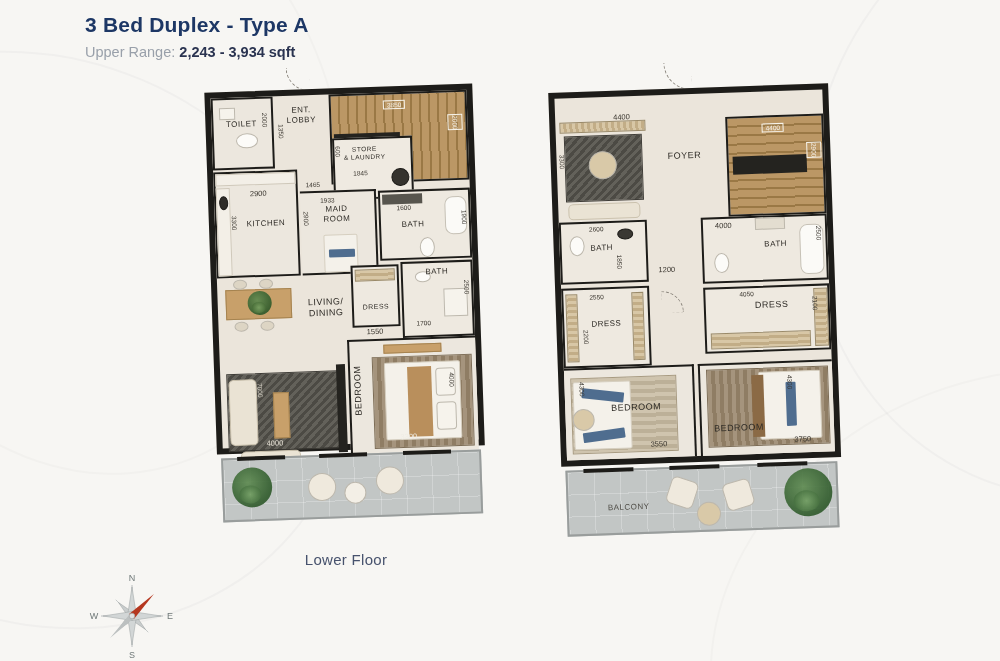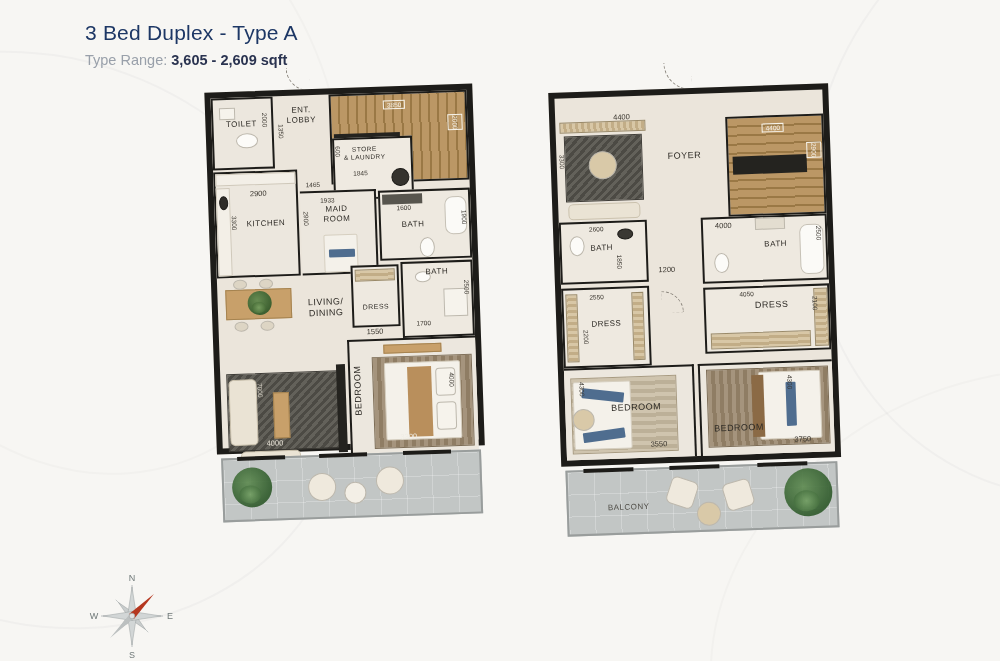--- a/index.html
+++ b/index.html
@@ -8,21 +8,21 @@
 
   
   .swirl { position:absolute; border:2px solid rgba(120,120,128,0.05); border-radius:50%; }
   .swirl.s1 { left:-280px; top:60px; width:640px; height:560px; transform:rotate(28deg); }
   .swirl.s2 { left:-180px; top:-160px; width:520px; height:640px; transform:rotate(-18deg); border-color:rgba(120,120,128,0.04); }
   .swirl.s3 { left:810px; top:-120px; width:560px; height:620px; transform:rotate(15deg); }
   .swirl.s4 { left:700px; top:380px; width:620px; height:500px; transform:rotate(-25deg); border-color:rgba(120,120,128,0.04); }
 
   
   .hdr { position:absolute; left:85px; top:13px; }
-  .hdr h1 { font-size:21px; font-weight:normal; color:#1d3765; letter-spacing:0.2px;margin-top:8px; }
+  .hdr h1 { font-size:21px; font-weight:bold; color:#1d3765; letter-spacing:0.2px; }
   .hdr .sub { margin-top:7px; font-size:14.5px; }
   .hdr .sub .lab { color:#99a0aa; }
   .hdr .sub .val { color:#2a3350; font-weight:bold; }
 
   
   .plan { position:absolute; }
   .block { position:absolute; background:#ebe5db; border:6px solid #1d1c19; }
   .room { position:absolute; border:2px solid #1d1c19; background:#ece7de; }
   .open { position:absolute; background:transparent; }
   .rlabel { position:absolute; font-size:8px; letter-spacing:0.5px; color:#2e2b26; font-weight:500;
@@ -64,22 +64,22 @@
 
 <div class="canvas">
   <div class="swirl s1"></div>
   <div class="swirl s2"></div>
   <div class="swirl s3"></div>
   <div class="swirl s4"></div>
 
   <div class="hdr">
     <h1>3 Bed Duplex - Type A</h1>
     <div class="sub">
-      <span class="lab">Type Range:</span>
-      <span class="val">3,605 - 2,609 sqft</span>
+      <span class="lab">Upper Range:</span>
+      <span class="val">2,243 - 3,934 sqft</span>
     </div>
   </div>
 
   <div class="plan" style="left:212px;top:88px;width:268px;height:444px;transform:rotate(-2deg);">
     <div class="arc" style="left:82px;top:-22px;width:24px;height:24px;"></div>
     <div class="block" style="left:0;top:0;width:268px;height:362px;">
 
       <div class="room" style="left:0;top:0;width:62px;height:72px;">
         <div class="oval" style="left:22px;top:34px;width:22px;height:15px;"></div>
         <div class="sq" style="left:6px;top:8px;width:16px;height:12px;"></div>
@@ -186,20 +186,21 @@
     <div class="balcony" style="left:4px;top:366px;width:260px;height:64px;">
       <div class="wline" style="left:14px;top:-3px;width:48px;"></div>
       <div class="wline" style="left:96px;top:-3px;width:48px;"></div>
       <div class="wline" style="left:180px;top:-3px;width:48px;"></div>
       <div class="plant" style="left:8px;top:8px;width:40px;height:40px;"></div>
       <div class="oval" style="left:84px;top:16px;width:28px;height:28px;background:#efe9dd;"></div>
       <div class="oval" style="left:152px;top:12px;width:28px;height:28px;background:#efe9dd;"></div>
       <div class="oval" style="left:120px;top:26px;width:22px;height:22px;background:#f3efe6;"></div>
     </div>
   </div>
+  <div class="caption" style="left:212px;top:551px;width:268px;">Lower Floor</div>
 
   <div class="plan" style="left:556px;top:88px;width:282px;height:450px;transform:rotate(-2deg);">
     <div class="arc" style="left:116px;top:-26px;width:28px;height:28px;"></div>
     <div class="block" style="left:0;top:0;width:280px;height:374px;">
 
       <div class="open" style="left:0;top:24px;width:96px;height:100px;">
         <div class="ward" style="left:4px;top:0;width:86px;height:11px;"></div>
         <div class="rug-dark" style="left:8px;top:14px;width:78px;height:66px;"></div>
         <div class="oval" style="left:32px;top:30px;width:28px;height:28px;background:#d9c9a8;"></div>
         <div class="sofa" style="left:10px;top:82px;width:72px;height:16px;"></div>

